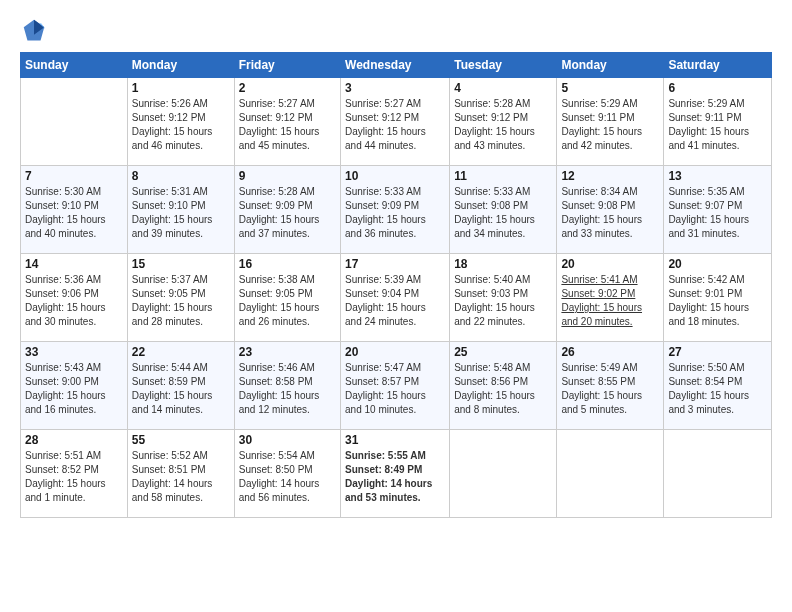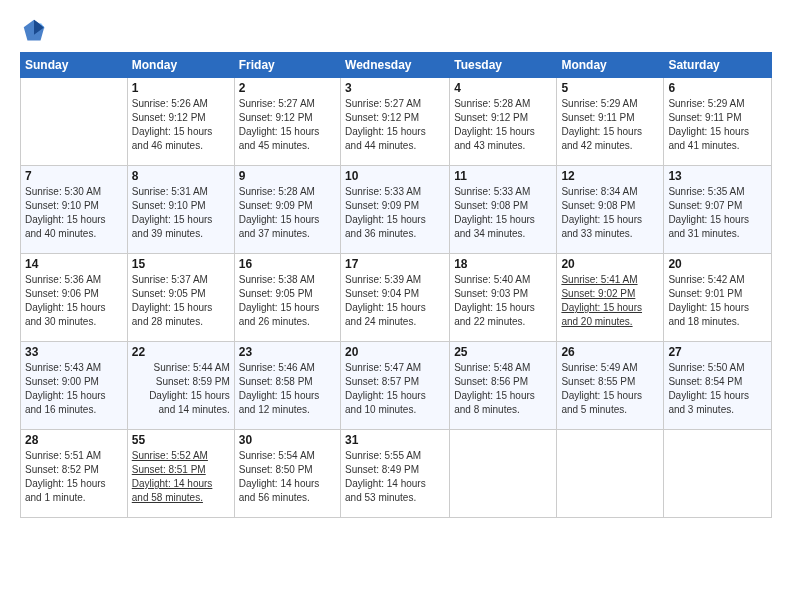--- a/index.html
+++ b/index.html
@@ -285,21 +285,21 @@
         <tr>
           <td>
             <span class="day-num">33</span>
             <div class="day-info" style="white-space: pre-line;">Sunrise: 5:43 AM
 Sunset: 9:00 PM
 Daylight: 15 hours
 and 16 minutes.</div>
           </td>
           <td>
             <span class="day-num">22</span>
-            <div class="day-info" style="white-space: pre-line; text-align: right;">Sunrise: 5:44 AM
+            <div class="day-info" style="white-space: pre-line;">Sunrise: 5:44 AM
 Sunset: 8:59 PM
 Daylight: 15 hours
 and 14 minutes.</div>
           </td>
           <td>
             <span class="day-num">23</span>
             <div class="day-info" style="white-space: pre-line;">Sunrise: 5:46 AM
 Sunset: 8:58 PM
 Daylight: 15 hours
 and 12 minutes.</div>
@@ -336,35 +336,35 @@
         <tr>
           <td>
             <span class="day-num">28</span>
             <div class="day-info" style="white-space: pre-line;">Sunrise: 5:51 AM
 Sunset: 8:52 PM
 Daylight: 15 hours
 and 1 minute.</div>
           </td>
           <td>
             <span class="day-num">55</span>
-            <div class="day-info" style="white-space: pre-line; text-decoration: underline;">Sunrise: 5:52 AM
+            <div class="day-info" style="white-space: pre-line;">Sunrise: 5:52 AM
 Sunset: 8:51 PM
 Daylight: 14 hours
 and 58 minutes.</div>
           </td>
           <td>
             <span class="day-num">30</span>
             <div class="day-info" style="white-space: pre-line;">Sunrise: 5:54 AM
 Sunset: 8:50 PM
 Daylight: 14 hours
 and 56 minutes.</div>
           </td>
           <td>
             <span class="day-num">31</span>
-            <div class="day-info" style="white-space: pre-line;">Sunrise: 5:55 AM
+            <div class="day-info" style="white-space: pre-line; font-weight: bold;">Sunrise: 5:55 AM
 Sunset: 8:49 PM
 Daylight: 14 hours
 and 53 minutes.</div>
           </td>
           <td class="empty-cell"></td>
           <td class="empty-cell"></td>
           <td class="empty-cell"></td>
         </tr>
       </tbody>
   </table>

